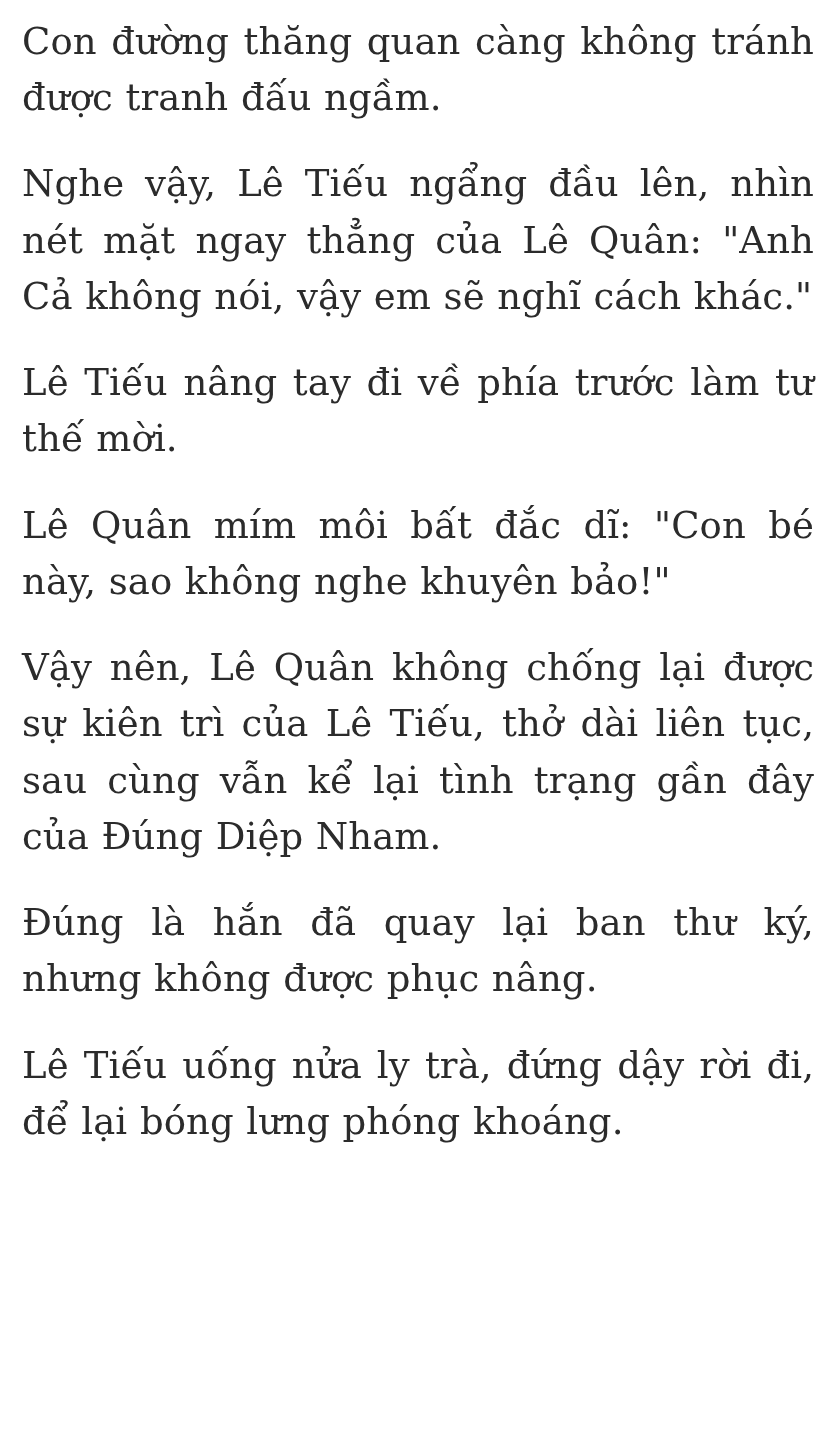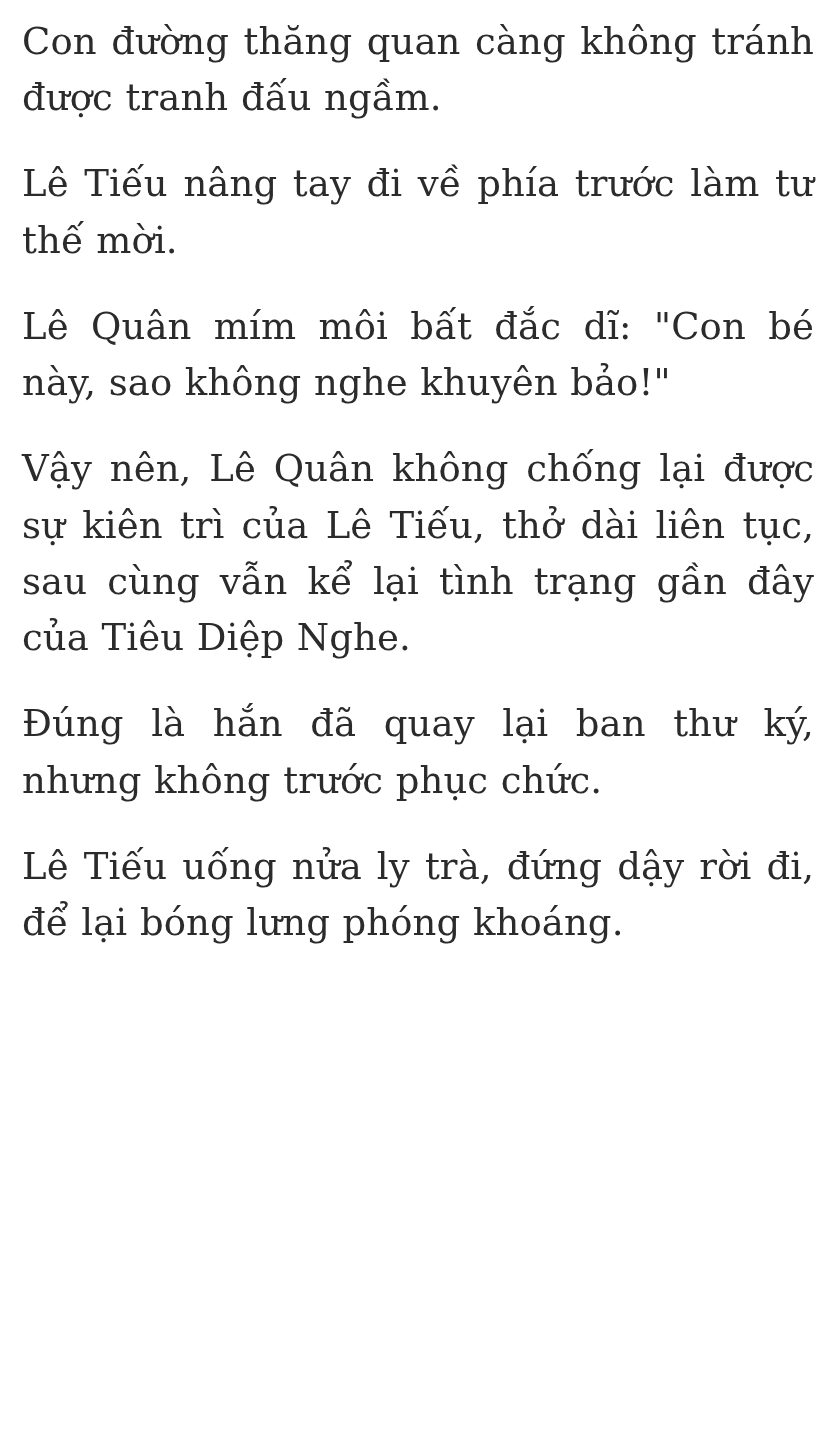--- a/index.html
+++ b/index.html
@@ -30,18 +30,19 @@
   }
   .para:last-child {
     margin-bottom: 0;
   }
 </style>
 </head>
 <body>
 
 <div id="reader">
   <p class="para">Con đường thăng quan càng không tránh được tranh đấu ngầm.</p>
+  <p class="para">Nghe vậy, Lê Tiếu ngẩng đầu lên, nhìn nét mặt ngay thẳng của Lê Quân: "Anh Cả không nói, vậy em sẽ nghĩ cách khác."</p>
   <p class="para">Lê Tiếu nâng tay đi về phía trước làm tư thế mời.</p>
   <p class="para">Lê Quân mím môi bất đắc dĩ: "Con bé này, sao không nghe khuyên bảo!"</p>
-  <p class="para">Vậy nên, Lê Quân không chống lại được sự kiên trì của Lê Tiếu, thở dài liên tục, sau cùng vẫn kể lại tình trạng gần đây của Tiêu Diệp Nghe.</p>
-  <p class="para">Đúng là hắn đã quay lại ban thư ký, nhưng không trước phục chức.</p>
+  <p class="para">Vậy nên, Lê Quân không chống lại được sự kiên trì của Lê Tiếu, thở dài liên tục, sau cùng vẫn kể lại tình trạng gần đây của Đúng Diệp Nham.</p>
+  <p class="para">Đúng là hắn đã quay lại ban thư ký, nhưng không được phục nâng.</p>
   <p class="para">Lê Tiếu uống nửa ly trà, đứng dậy rời đi, để lại bóng lưng phóng khoáng.</p>
 </div>
 
 </body></html>

